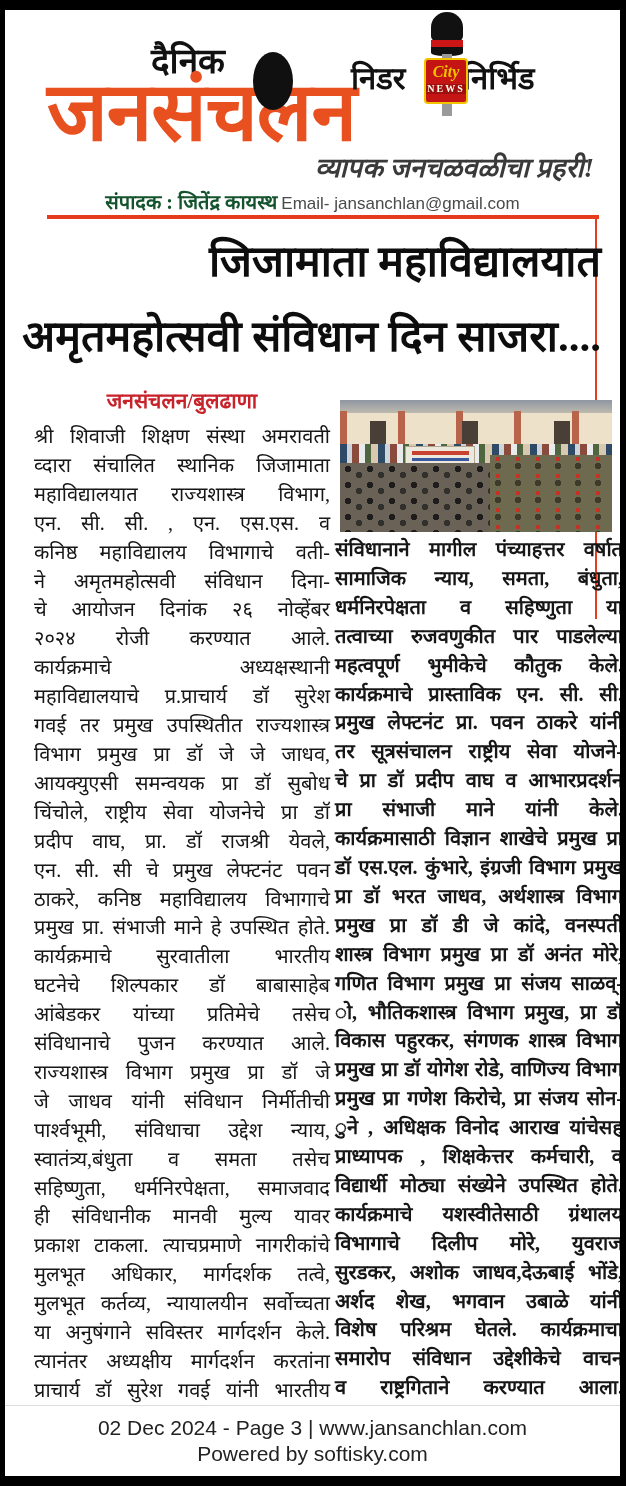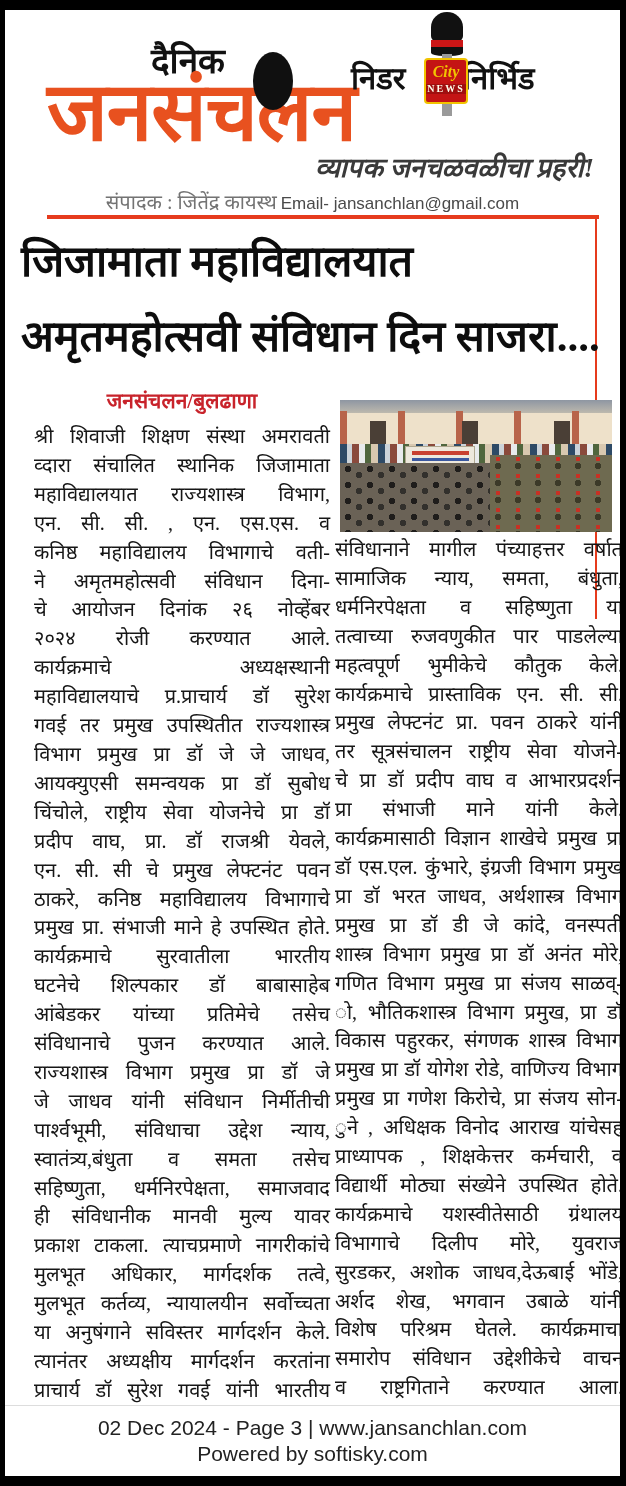--- a/index.html
+++ b/index.html
@@ -20,35 +20,35 @@
   .mic-head2{position:absolute;left:12px;top:37px;width:32px;height:9px;background:#111;border-radius:0 0 40% 40%;}
   .mic-stem{position:absolute;left:23px;top:44px;width:10px;height:62px;background:#9a9a9a;z-index:1;}
   .citybox{position:absolute;left:5px;top:48px;width:44px;height:46px;background:#c41414;border:2px solid #f2c400;
            border-radius:4px;z-index:2;text-align:center;box-sizing:border-box;}
   .city1{display:block;font-size:16px;font-style:italic;font-weight:bold;color:#f2c400;line-height:24px;}
   .city2{display:block;font-size:10px;font-weight:bold;color:#ffe;letter-spacing:2px;background:#a00f0f;line-height:10px;}
   .tagline{position:absolute;right:26px;top:138px;font-size:27px;font-weight:bold;color:#3a3a3a;white-space:nowrap;font-style:italic;}
 
   
   .editor-bar{position:absolute;left:0;top:178px;width:100%;text-align:center;white-space:nowrap;}
-  .editor-name{font-size:20px;font-weight:normal;color:#737373;}
+  .editor-name{font-size:20px;font-weight:bold;color:#14532d;}
   .editor-email{font-size:17px;color:#4a4a4a;font-family:"Liberation Sans","DejaVu Sans",sans-serif;}
   .red-rule{position:absolute;left:42px;top:205px;width:552px;height:4px;background:#e63b1d;}
   .red-vline{position:absolute;left:590px;top:209px;width:2px;height:400px;background:#e63b1d;}
 
   
-  .headline{position:absolute;left:16px;top:214px;width:580px;margin:0;text-align:left;
+  .headline{position:absolute;left:16px;top:214px;width:580px;margin:0;text-align:right;
             font-size:43px;font-weight:bold;color:#0d0d0d;line-height:75px;}
 
   
   .col-left{position:absolute;left:29px;top:378px;width:296px;}
   .col-right{position:absolute;left:330px;top:390px;width:288px;}
   .dateline{text-align:center;font-size:21px;line-height:26px;font-weight:bold;color:#c8232b;margin-bottom:8px;}
   .tl{font-size:20px;line-height:28.9px;color:#161616;text-align:justify;text-align-last:justify;}
-  .r-lines{margin-top:3px;}
+  .r-lines{margin-top:3px;font-weight:bold;}
 
   
   .photo{position:relative;margin-left:5px;width:272px;height:132px;background:#e7dcc8;overflow:hidden;}
   .ph-sky{position:absolute;left:0;top:0;width:100%;height:14%;
           background:linear-gradient(#8e96a2,#cfc6b2),
           repeating-linear-gradient(90deg,#5a4538 0 4px,transparent 4px 40px);}
   .ph-wall{position:absolute;left:0;top:10%;width:100%;height:28%;background:#eee1ca;}
   .ph-cols{position:absolute;left:0;top:8%;width:100%;height:32%;
            background:repeating-linear-gradient(90deg,#b8644a 0 7px,transparent 7px 58px);}
   .ph-doors{position:absolute;left:0;top:16%;width:100%;height:20%;

